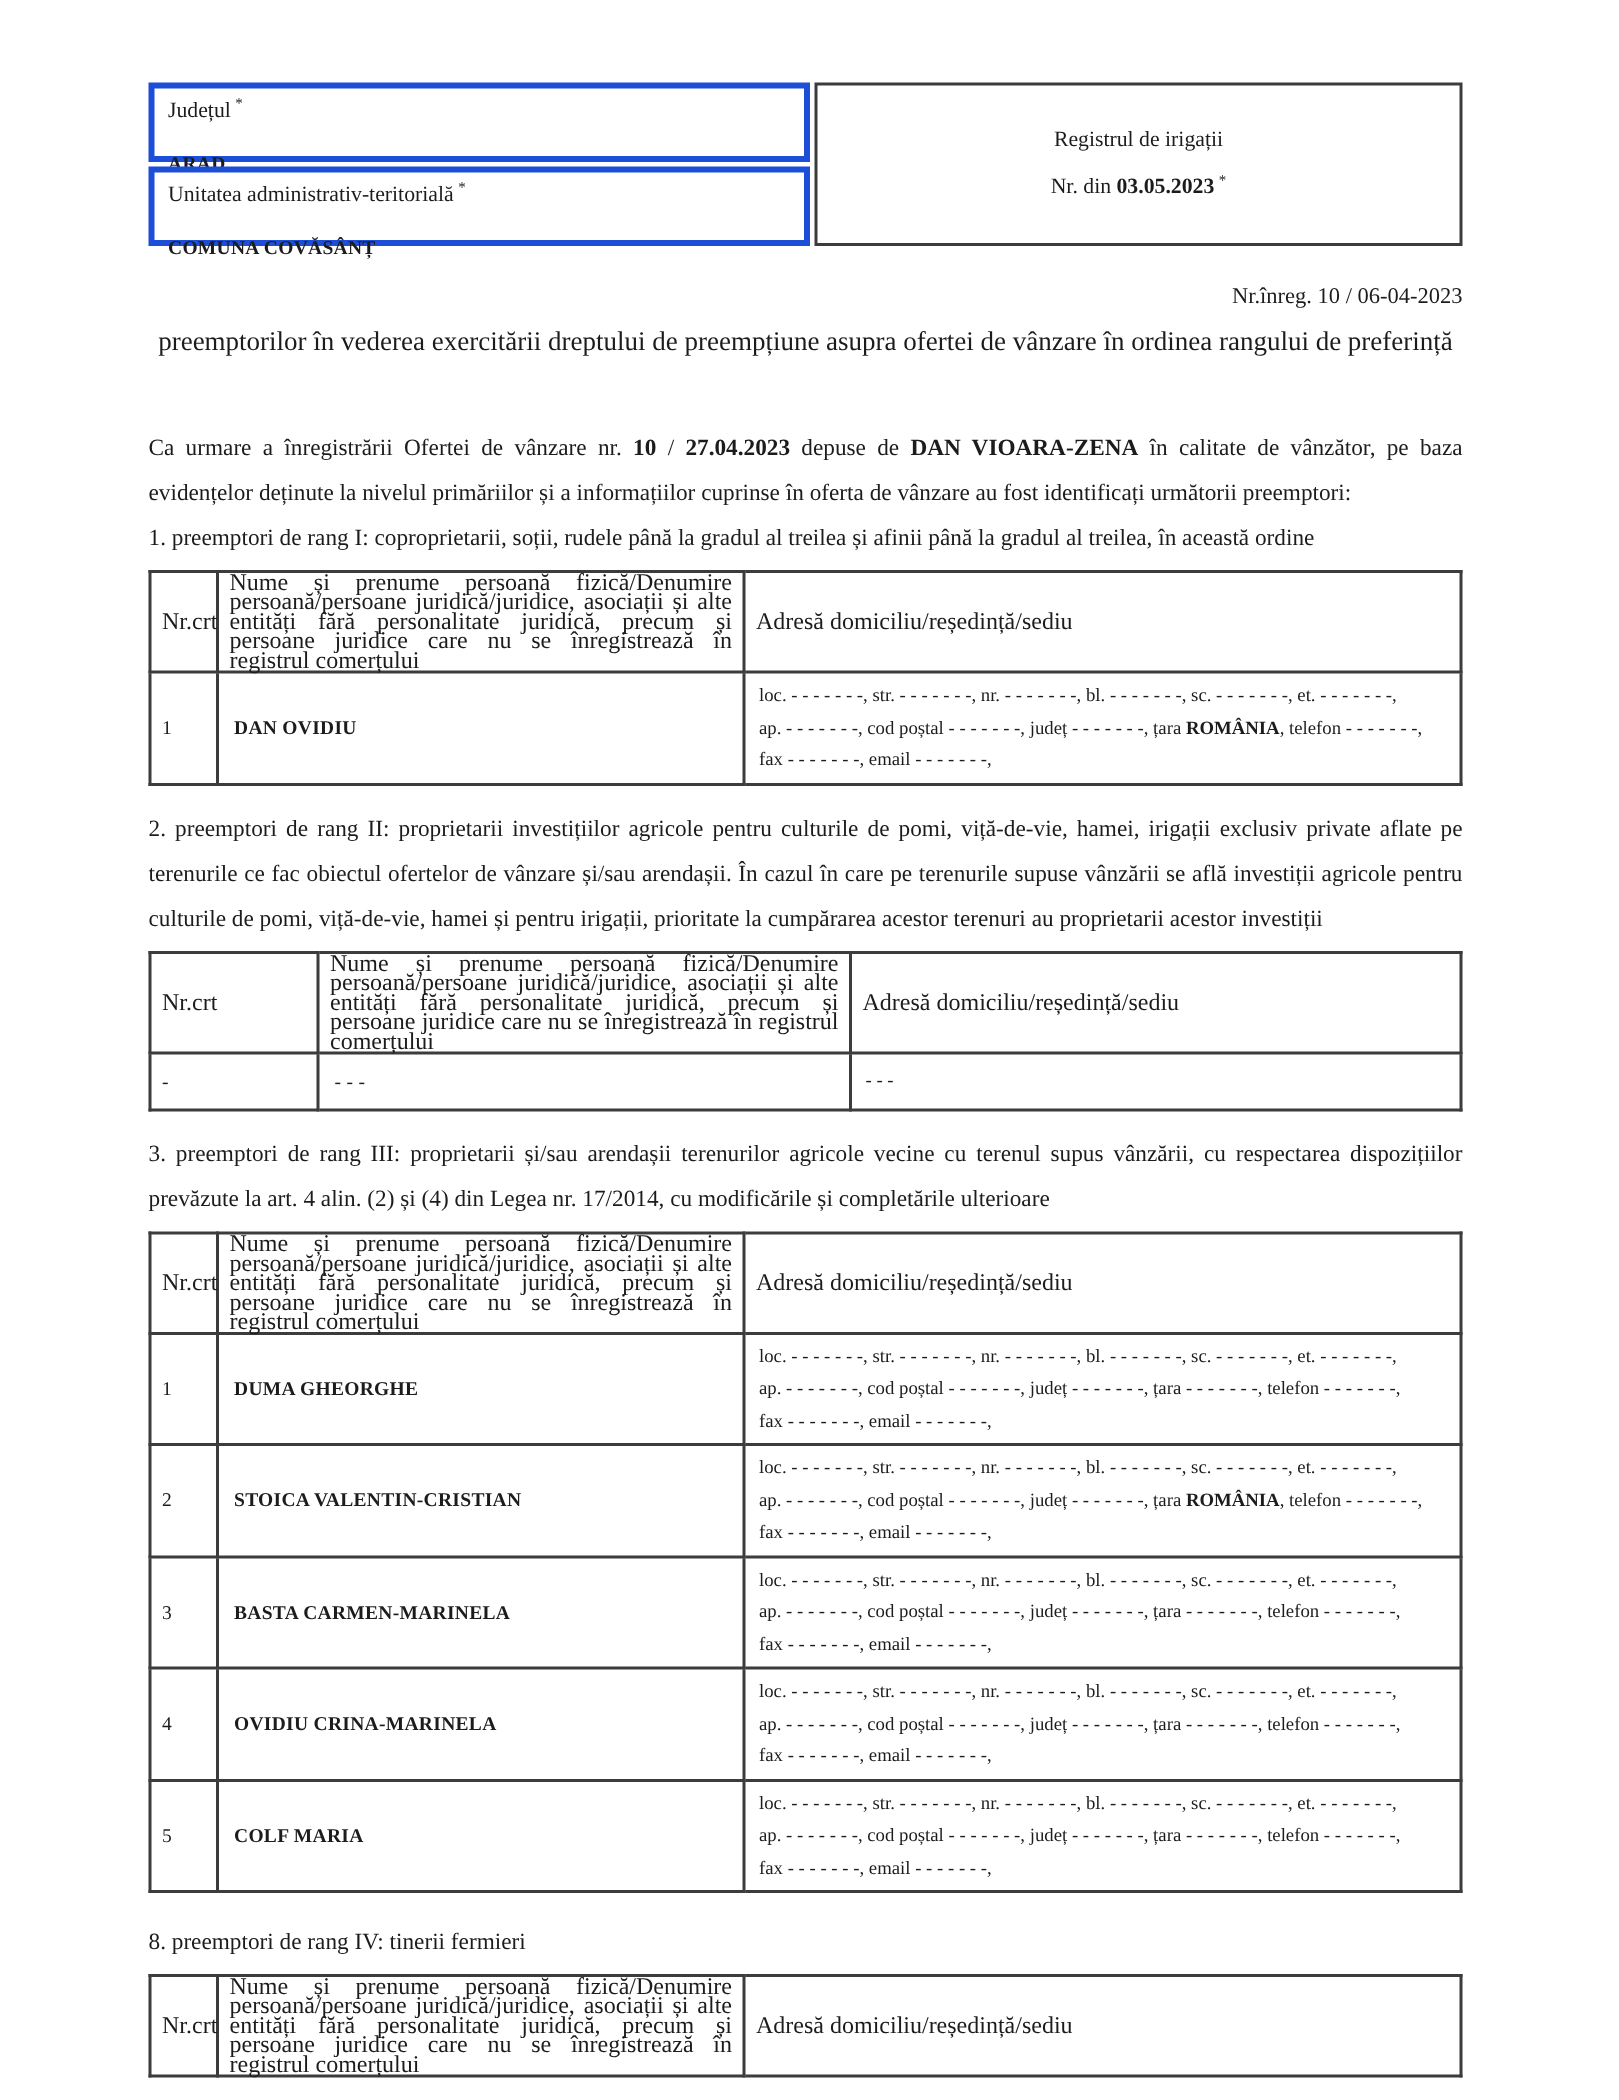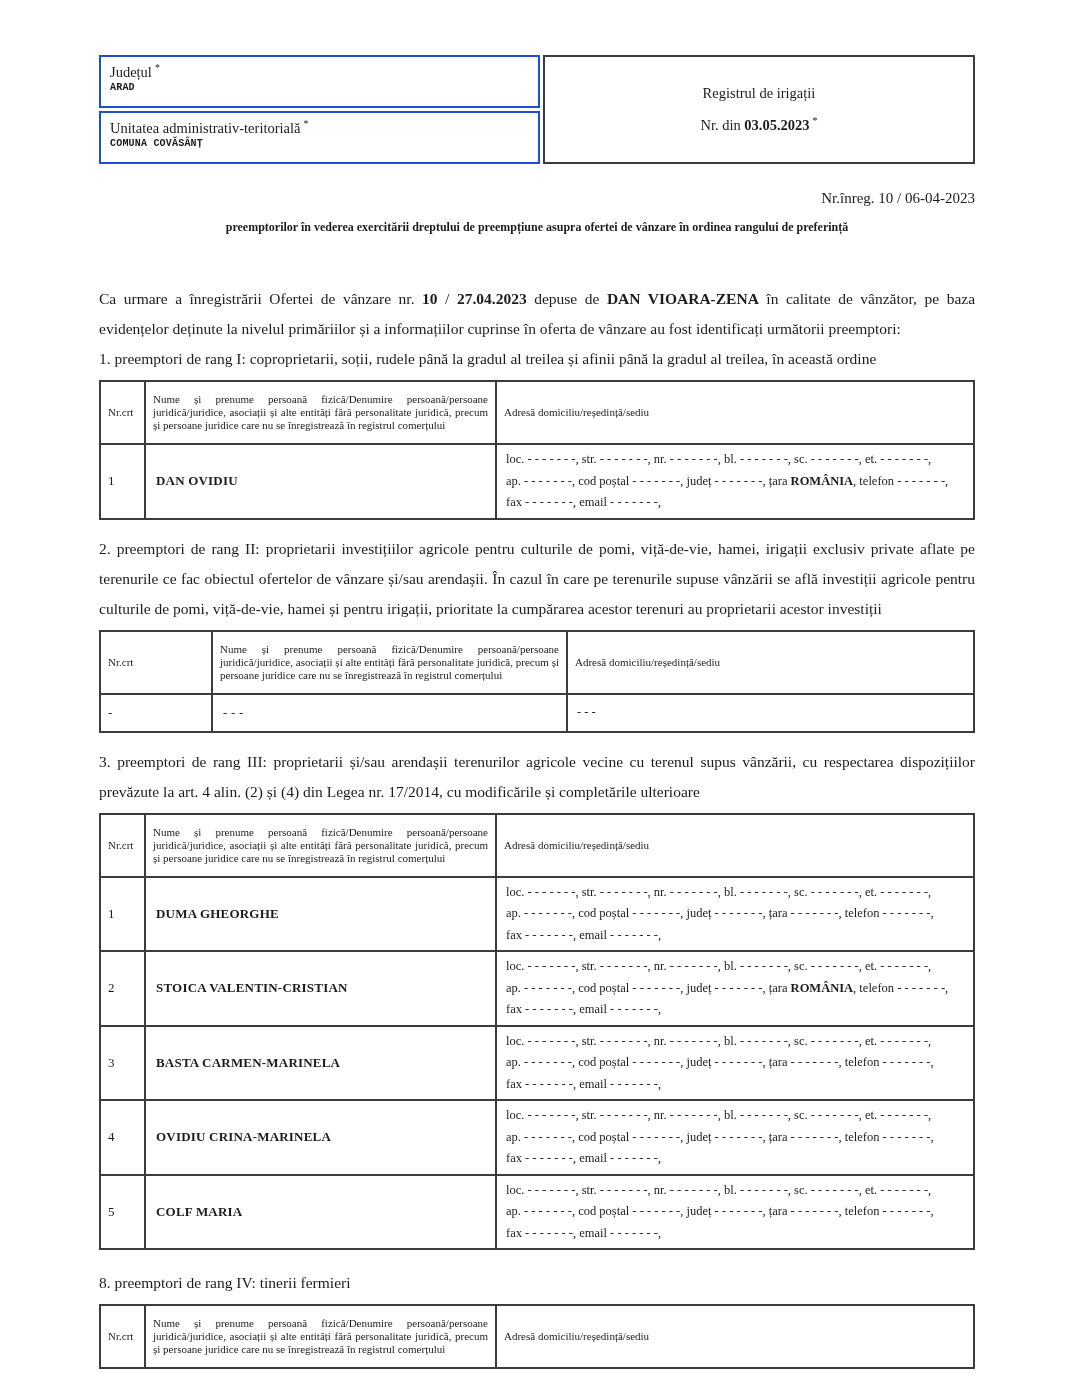--- a/index.html
+++ b/index.html
@@ -7,42 +7,42 @@
   body {
     font-family: "Liberation Serif", "DejaVu Serif", serif;
     color:#1c1c1c;
     -webkit-font-smoothing: antialiased;
   }
   .page { width:876px; margin-left:99px; padding-top:55px; }
 
   
   .hdr-row { display:flex; gap:3px; }
   .hdr-left { width:441px; display:flex; flex-direction:column; gap:3px; }
-  .hdr-cell { border:2px solid #1d4ed8; height:53px; padding:5px 9px 4px 9px; }
+  .hdr-cell { border:4px solid #1d4ed8; height:53px; padding:5px 9px 4px 9px; }
   .hdr-label { font-size:14.5px; }
   .hdr-sup { font-size:10px; vertical-align:super; margin-left:3px; }
-  .hdr-value { font-size:10px; font-weight:bold; margin-top:1px; letter-spacing:.2px;font-family:Liberation Mono, monospace; }
+  .hdr-value { font-size:13px; font-weight:bold; margin-top:18px; letter-spacing:.2px; }
   .hdr-right { flex:1; border:2px solid #3c3c3c; display:flex; flex-direction:column;
                align-items:center; justify-content:center; font-size:14.5px; line-height:27px; }
 
   
   .reg-line { text-align:right; font-size:15px; margin-top:26px; }
   .lista { text-align:center; font-weight:bold; font-size:15.5px; margin-top:7px; letter-spacing:.3px; }
-  .subtitle { text-align:center; font-weight:bold; font-size:12px; line-height:30px; margin-top:5px; }
+  .subtitle { text-align:center; font-weight:normal; font-size:18px; line-height:30px; margin-top:5px; }
 
   
   .para { text-align:justify; font-size:15.5px; line-height:30px; }
   .intro { margin-top:42px; }
   .sec { margin-top:14px; }
   b, .bold { font-weight:bold; }
 
   
   table.t { width:876px; border-collapse:collapse; table-layout:fixed; margin-top:6px; }
   table.t th, table.t td { border:2px solid #3c3c3c; vertical-align:middle; }
-  table.t th { font-weight:normal; font-size:11px; line-height:13px; height:62px; padding:11px 7px; }
+  table.t th { font-weight:normal; font-size:16px; line-height:13px; height:62px; padding:0 7px; }
   th.h-name { text-align:justify; }
   th.h-nr, th.h-addr { text-align:left; }
   col.c-nr { width:45px; }
   col.c-name { width:351px; }
   table.t2 col.c-nr { width:112px; }
   table.t2 col.c-name { width:355px; }
   td.nr { font-size:13px; padding-left:7px; height:70px; }
   td.name { font-weight:bold; font-size:13px; padding-left:10px; letter-spacing:.2px; }
   td.addr { font-size:12.5px; line-height:21.5px; padding:4px 6px 4px 9px; }
   table.t2 td.nr { height:38px; }

